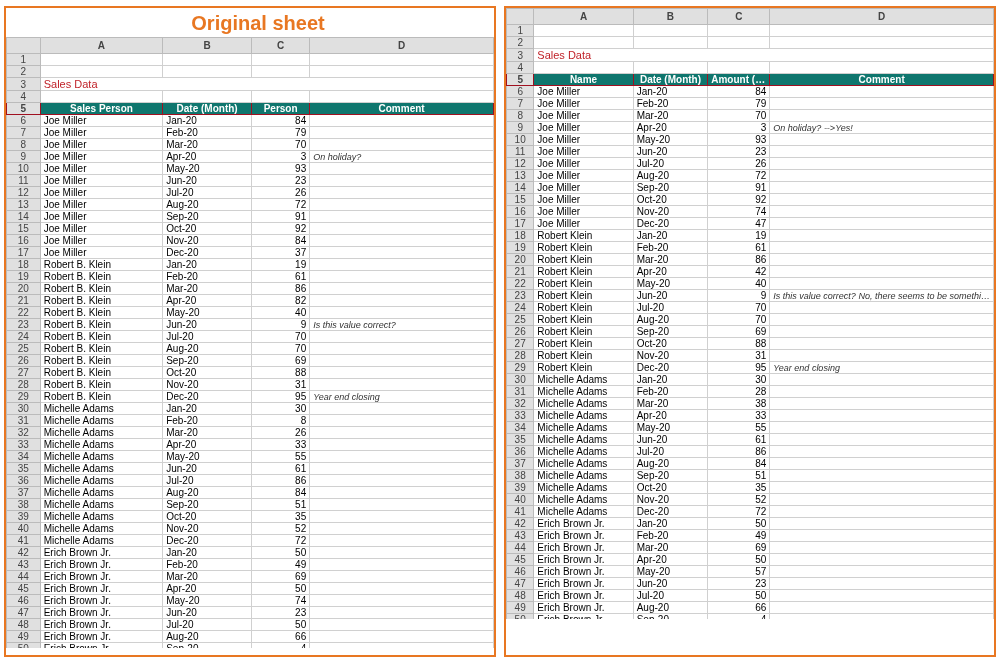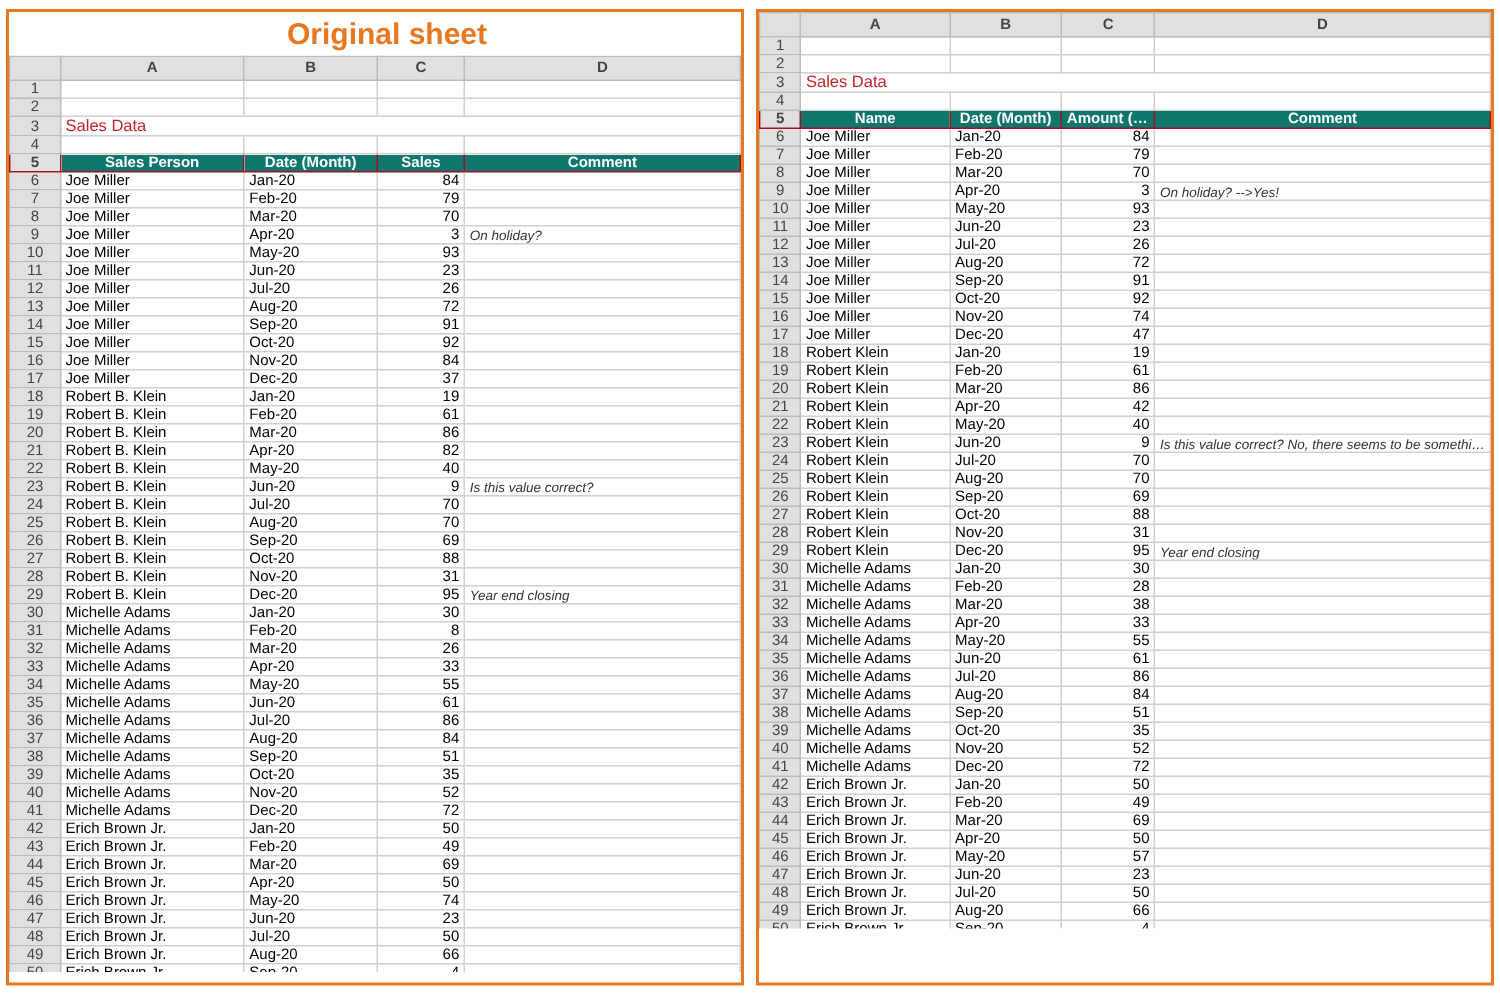--- a/index.html
+++ b/index.html
@@ -141,21 +141,21 @@
             <td class="row-num">4</td>
             <td></td>
             <td></td>
             <td></td>
             <td></td>
           </tr>
           <tr class="header-row">
             <td class="row-num" style="background:#e0e0e0;color:#444;">5</td>
     <td>Sales Person</td>
     <td>Date (Month)</td>
-    <td class="num-cell">Sales</td>
+    <td class="num-cell">Person</td>
     <td>Comment</td>
           </tr>
           <tr>
             <td class="row-num">6</td>
       <td>Joe Miller</td>
       <td>Jan-20</td>
       <td class="num-cell">84</td>
       <td></td>
           </tr>
           <tr>

